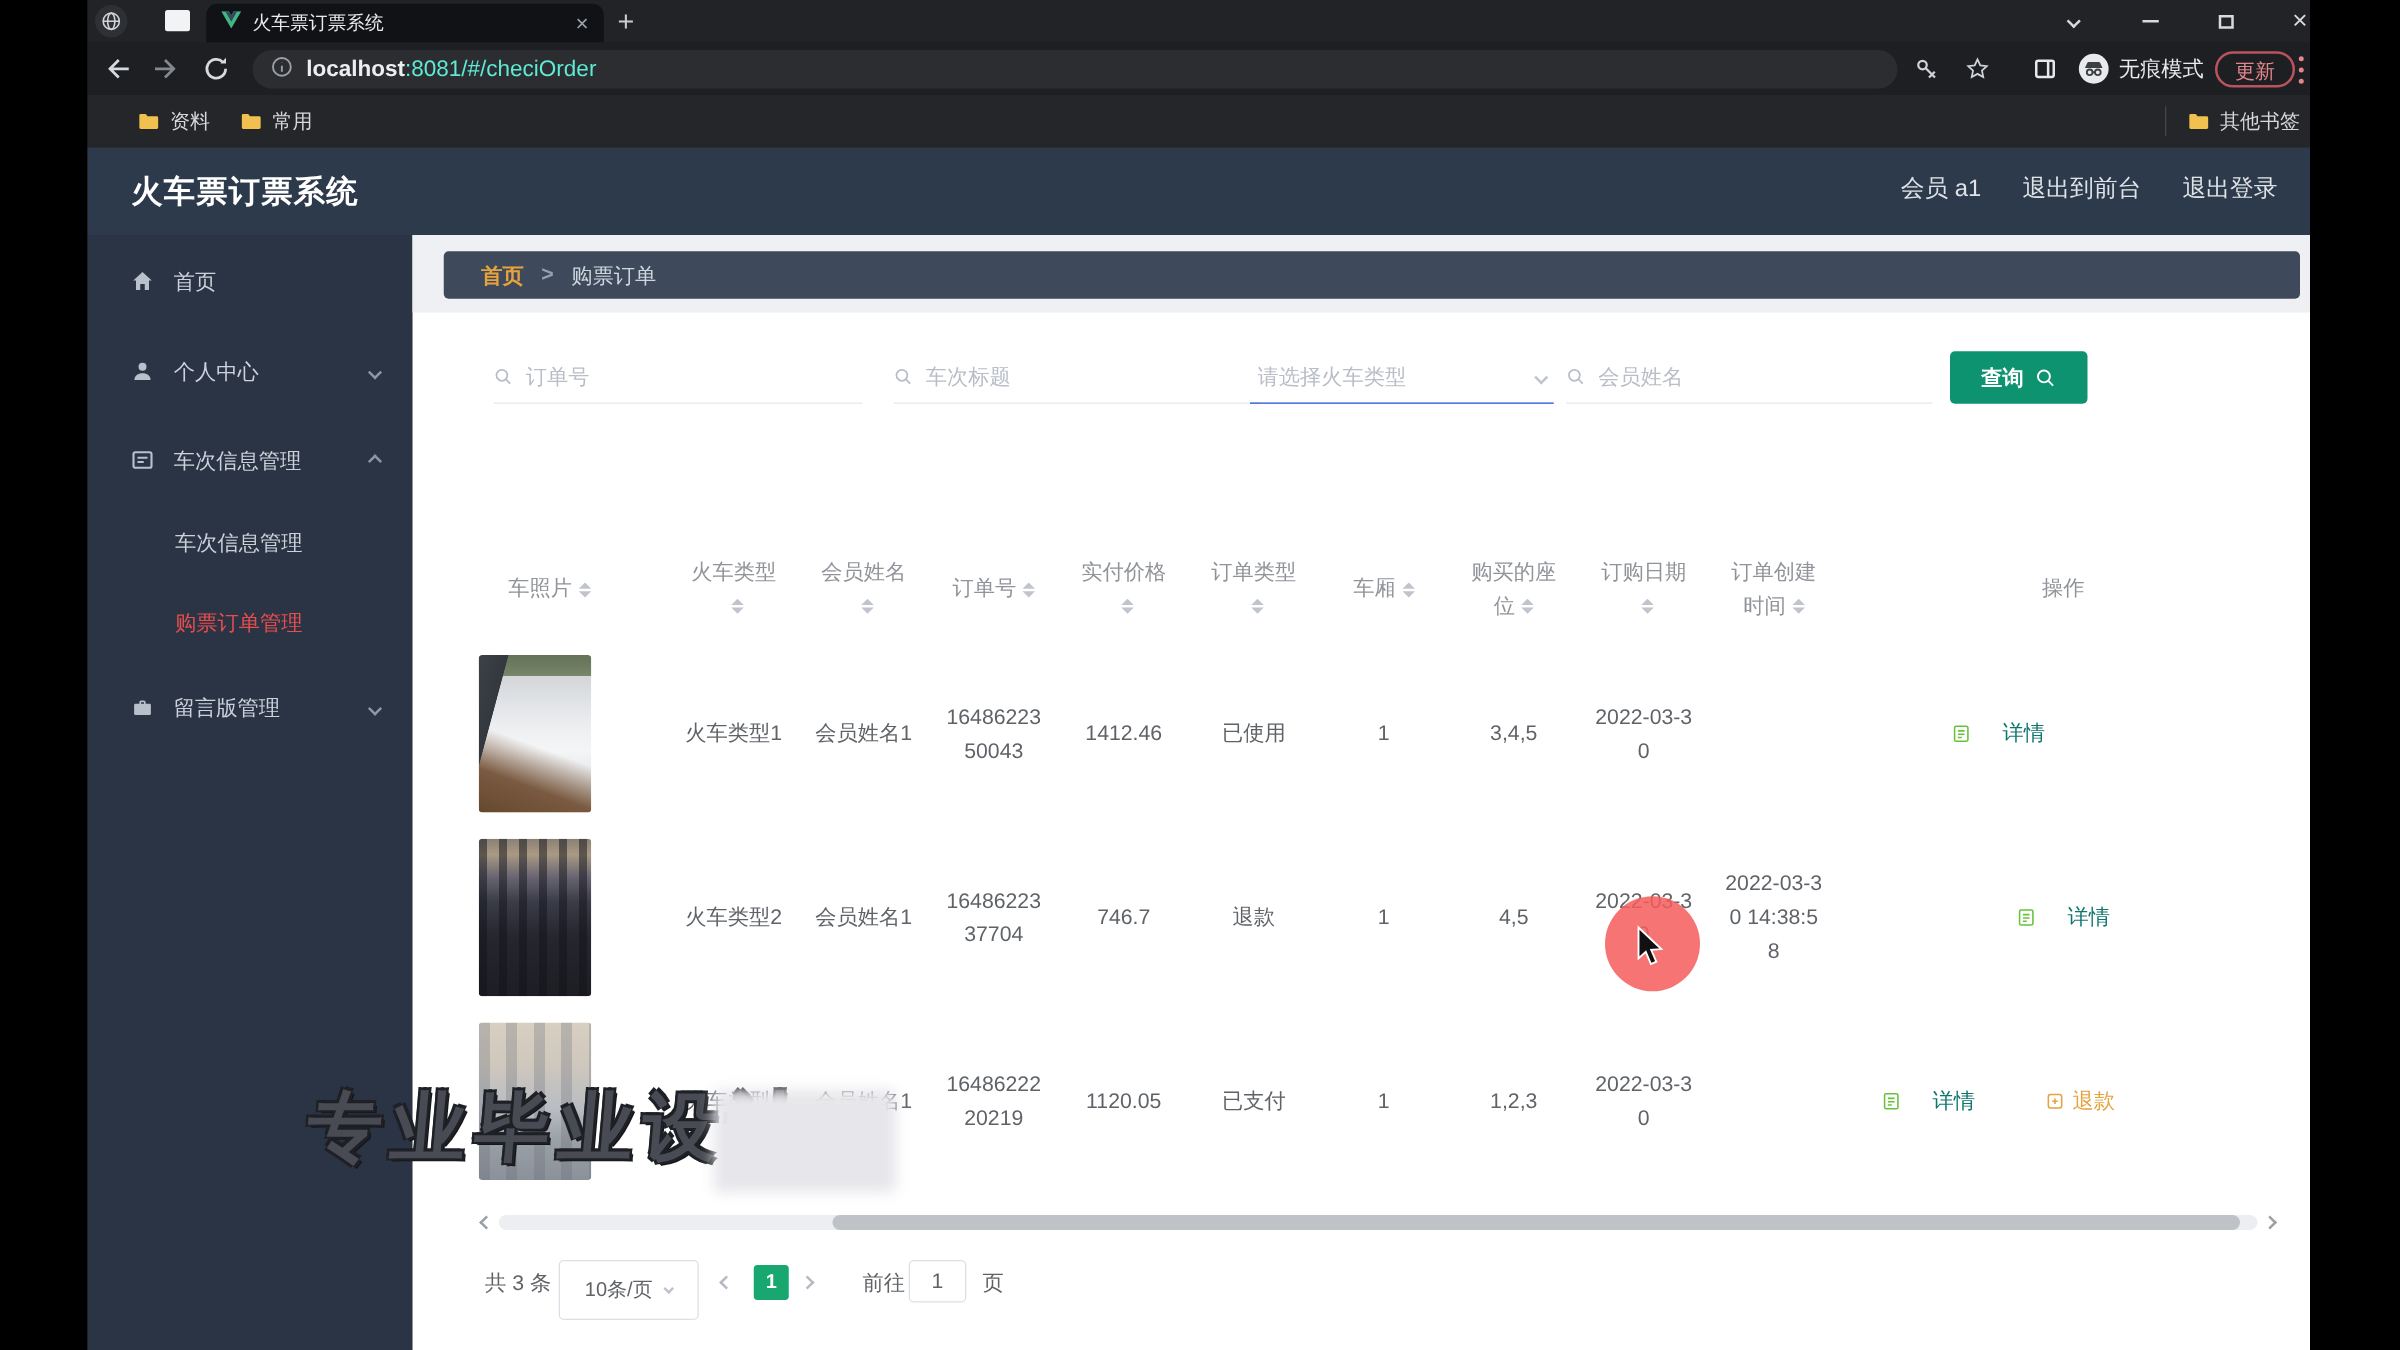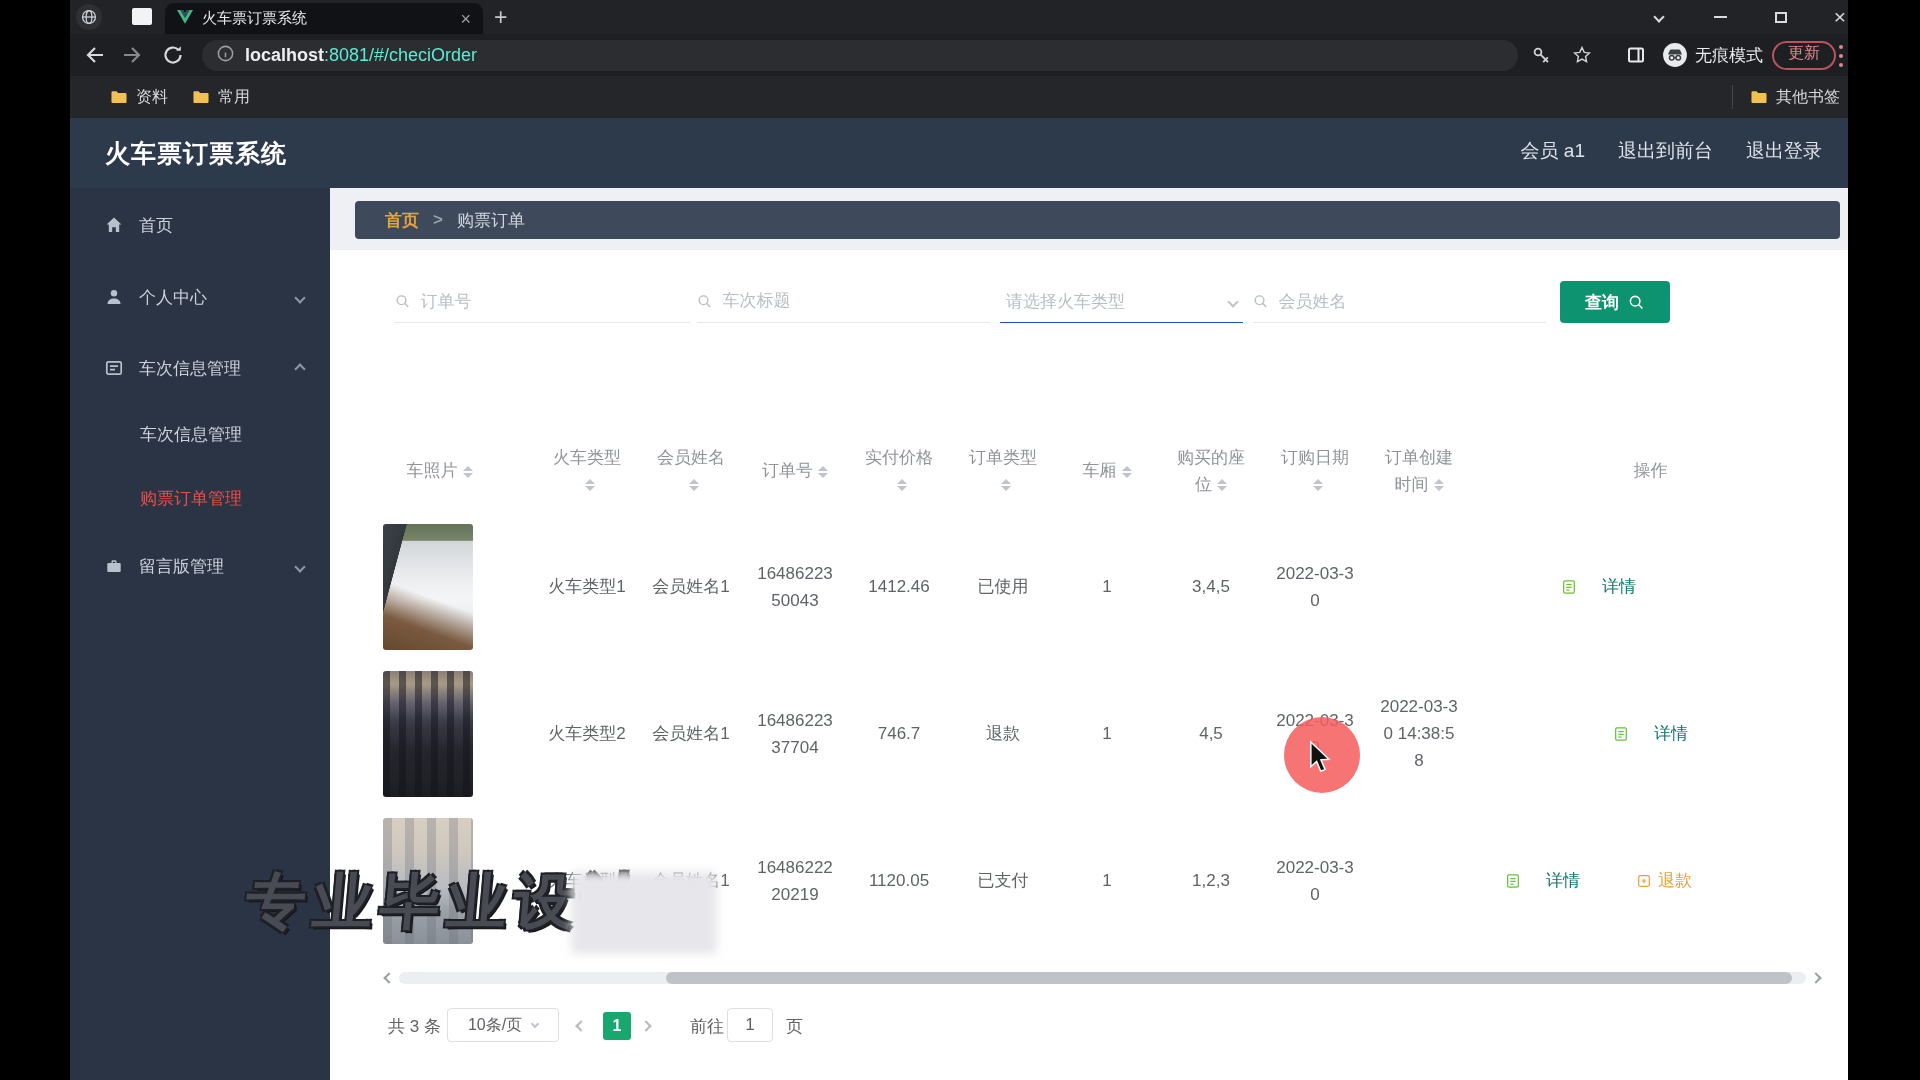--- a/index.html
+++ b/index.html
@@ -26,21 +26,21 @@
   .wc-min { width:13px; height:2px; background:#d8dade; }
   .wc-max { width:12px; height:11px; border:2px solid #d8dade; }
   .wc-x::before { content:"×"; font-size:21px; }
 
   
   .toolbar { position:relative; height:42px; background:#1d1f22; }
   .tb-ico { position:absolute; top:8px; width:26px; height:26px; display:flex; align-items:center; justify-content:center; }
   .omnibox { position:absolute; left:132px; top:6px; width:1316px; height:31px; background:#2b2d31; border-radius:16px; display:flex; align-items:center; padding:0 14px; }
   .url-host { color:#eceef0; font-weight:bold; font-size:18px; margin-left:10px; }
   .url-rest { color:#5eead4; font-size:18px; }
-  .update-pill { position:absolute; left:1702px; top:7px; height:29px; padding:0 14px; border:2px solid #b9545e; border-radius:15px; color:#e4868c; font-size:16px; display:flex; align-items:flex-start; }
+  .update-pill { position:absolute; left:1702px; top:7px; height:29px; padding:0 14px; border:2px solid #b9545e; border-radius:15px; color:#e4868c; font-size:16px; display:flex; align-items:flex-end; }
   .menu-dots { position:absolute; left:1766px; top:9px; width:10px; height:26px; display:flex; flex-direction:column; justify-content:space-between; align-items:center; padding:2px 0; }
   .menu-dots i { width:4px; height:4px; border-radius:50%; background:#e4868c; }
 
   
   .bookbar { position:relative; height:42px; background:#242629; color:#d5d7da; font-size:16px; }
   .bm { position:absolute; top:0; height:42px; display:flex; align-items:center; gap:8px; }
   .bm-sep { position:absolute; left:1662px; top:9px; width:1px; height:24px; background:#45474b; }
 
   
   .appnav { position:relative; height:70px; background:#2d3a4b; }
@@ -103,21 +103,21 @@
 
   
   .hscroll { position:absolute; left:55px; top:782px; width:1435px; height:16px; display:flex; align-items:center; gap:6px; color:#9aa0a6; }
   .hs-track { position:relative; flex:1; height:12px; background:#eceef1; border-radius:6px; }
   .hs-thumb { position:absolute; left:19%; top:0; width:80%; height:12px; background:#bfc2c7; border-radius:6px; }
 
   
   .pager { position:absolute; top:820px; left:0; width:100%; height:36px; color:#606266; font-size:17px; }
   .pg { position:absolute; top:0; height:36px; display:flex; align-items:center; }
   .pg-total { left:58px; }
-  .pg-size { left:117px; width:112px; height:34px; border:1px solid #dcdfe6; border-radius:4px; justify-content:center; gap:10px; color:#606266; font-size:16px; }
+  .pg-size { left:117px; width:112px; height:48px; border:1px solid #dcdfe6; border-radius:4px; justify-content:center; gap:10px; color:#606266; font-size:16px; }
   .pg-size .chev { width:6px; height:6px; color:#c0c4cc; margin-top:-3px; }
   .pg-prev { left:247px; color:#b6bac1; }
   .pg-page { left:273px; width:28px; height:28px; top:4px; background:#17a76f; color:#fff; border-radius:3px; justify-content:center; font-weight:bold; font-size:16px; }
   .pg-next { left:312px; color:#b6bac1; }
   .pg-goto { left:360px; }
   .pg-input { left:397px; width:46px; height:34px; border:1px solid #dcdfe6; border-radius:4px; }
   .pg-input input { width:100%; border:none; outline:none; text-align:center; font-size:17px; color:#606266; background:transparent; font-family:inherit; }
   .pg-unit { left:456px; }
 
   
@@ -320,21 +320,21 @@
 
       <div class="f-input" style="left:65px; width:295px;">
         <svg width="17" height="17" viewBox="0 0 20 20">
             <g fill="none" stroke="#b8bdc6" stroke-width="1.8">
               <circle cx="8.4" cy="8.4" r="5.6"></circle>
               <path d="M12.6 12.6 L17 17"></path>
             </g>
           </svg>
         <input placeholder="订单号" style="">
       </div>
-      <div class="f-input" style="left:367px; width:293px;font-family:Liberation Mono, monospace;">
+      <div class="f-input" style="left:385px; width:293px;">
         <svg width="17" height="17" viewBox="0 0 20 20">
             <g fill="none" stroke="#b8bdc6" stroke-width="1.8">
               <circle cx="8.4" cy="8.4" r="5.6"></circle>
               <path d="M12.6 12.6 L17 17"></path>
             </g>
           </svg>
         <input placeholder="车次标题" style="">
       </div>
       <div class="f-select" style="left:670px; width:243px;">
         <span>请选择火车类型</span>

